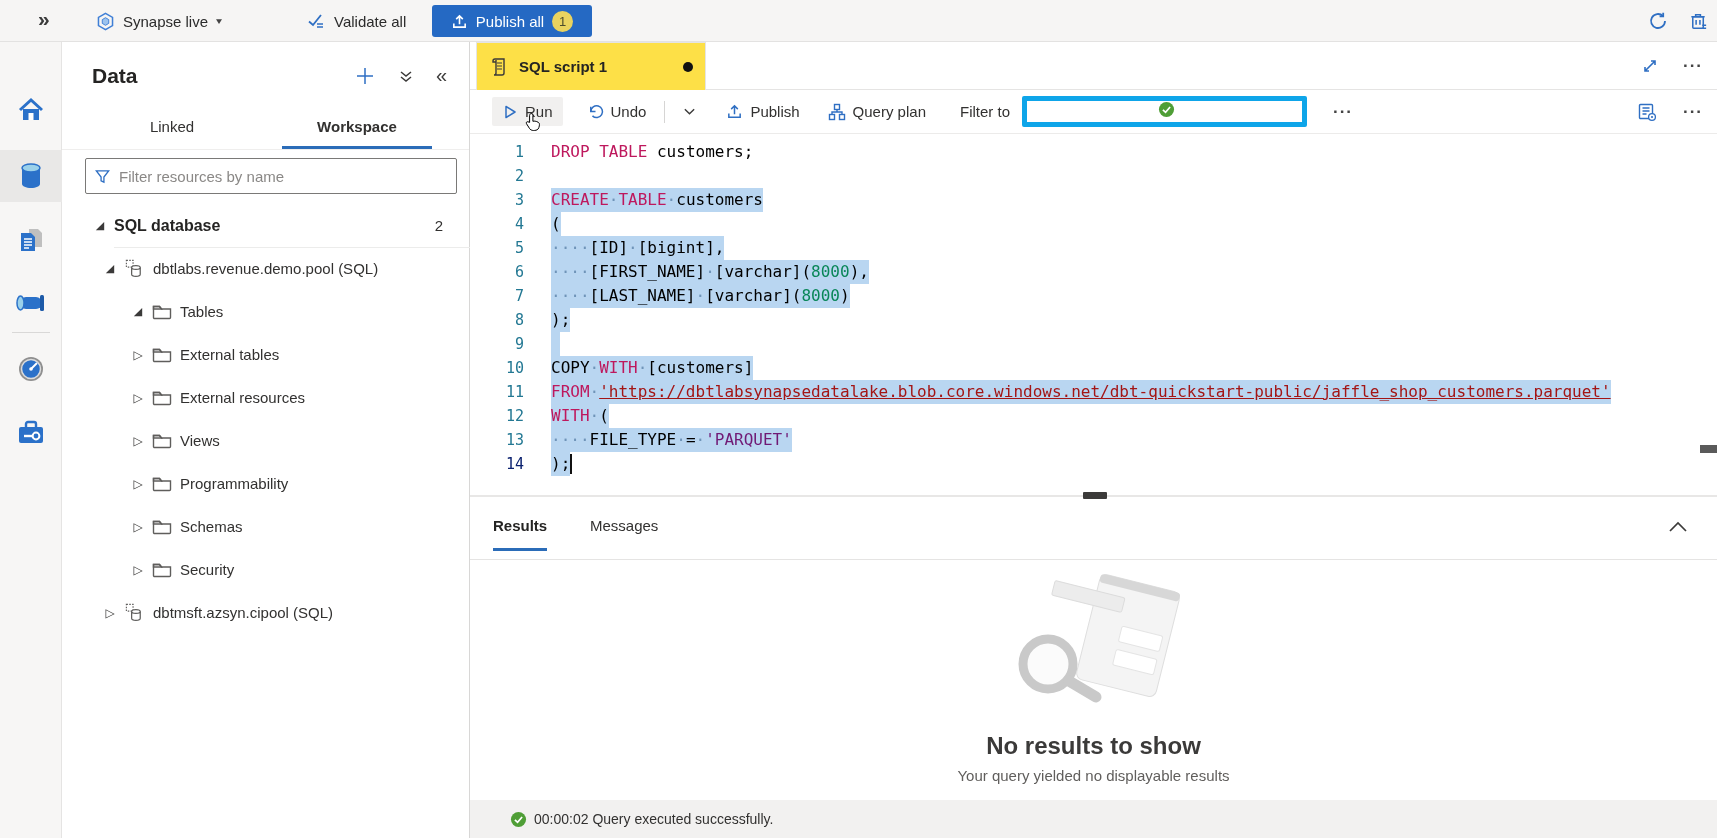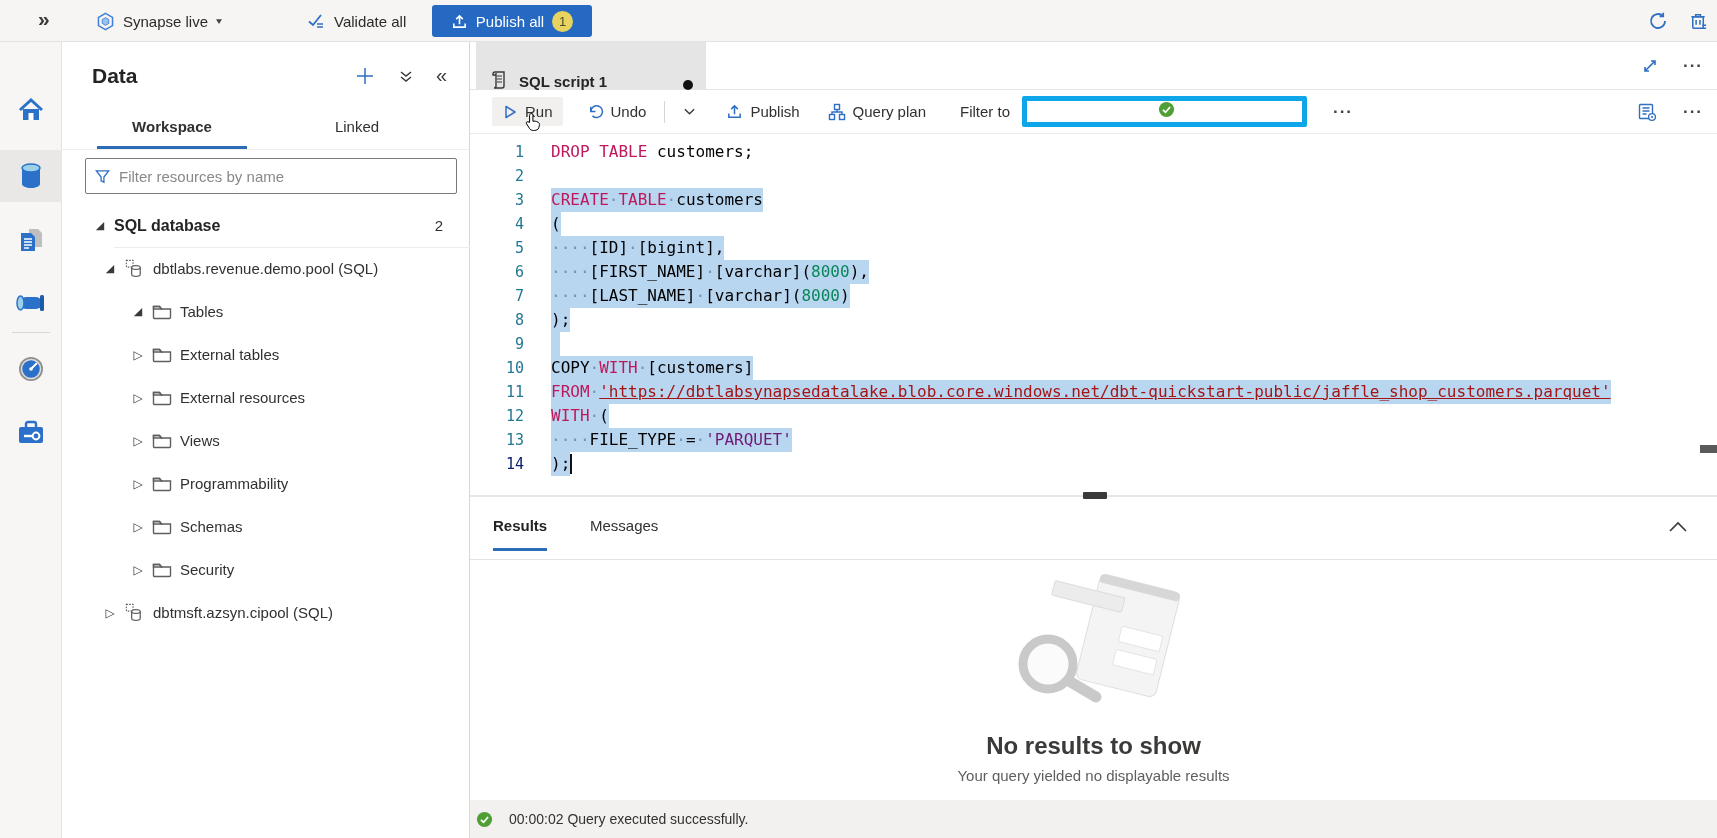--- a/index.html
+++ b/index.html
@@ -48,21 +48,21 @@
   .tw-exp.collapsed { font-size:12px; }
   .tree-count { position:absolute; right:26px; font-size:15px; color:#323130; }
   .tree-divider { border-top:1px solid #ececeb; margin:0 0 0 22px; width:360px; position:absolute; top:43px;}
   .tree-icon { margin:0 8px 0 6px; display:flex; align-items:center; }
 
   
   .main { position:absolute; left:470px; top:42px; width:1247px; height:796px; background:#fff; }
 
   .tabrow { position:absolute; left:0; top:0; width:100%; height:48px; border-bottom:1px solid #e5e4e3; background:#fff;}
   .doc-tab { position:absolute; left:6px; top:0; width:230px; height:48px; border:1px solid #e5e4e3; border-bottom:none;
-             background:#e5e5e5; display:flex; align-items:flex-end; padding:0 12px; gap:10px; cursor:pointer; }
+             background:#fde047; display:flex; align-items:center; padding:0 12px; gap:10px; cursor:pointer; }
   .doc-tab-label { font-size:15px; font-weight:bold; color:#252423; flex:1; }
   .dirty-dot { width:10px; height:10px; background:#111; border-radius:50%; }
   .tabrow-right { position:absolute; right:14px; top:0; height:48px; display:flex; gap:24px; align-items:center; }
 
   .toolbar { position:absolute; left:0; top:48px; width:100%; height:44px; border-bottom:1px solid #ecebea;
              display:flex; align-items:center; font-size:15px; color:#323130; }
   .tool-btn { display:flex; align-items:center; gap:7px; padding:6px 10px; border-radius:2px; cursor:pointer; white-space:nowrap;}
   .tool-btn.hovered { background:#f1f0ef; }
   .tool-sep { width:1px; height:22px; background:#d6d5d4; margin:0 8px; }
   .connect-label { margin-left:24px; margin-right:12px; white-space:nowrap; }
@@ -93,21 +93,21 @@
   
   .res-header { position:absolute; left:0; top:455px; width:100%; height:63px; border-bottom:1px solid #e5e4e3; }
   .res-tab { position:absolute; top:20px; font-size:15px; cursor:pointer; color:#323130; padding-bottom:14px;}
   .res-tab.active { font-weight:bold; color:#252423; border-bottom:3px solid #2b6cb8; }
   .res-collapse { position:absolute; right:28px; top:22px; cursor:pointer; }
   .res-body { position:absolute; left:0; top:518px; width:100%; height:240px; background:#fff; }
   .empty-illus { position:absolute; left:520px; top:8px; }
   .empty-title { position:absolute; left:0; top:172px; width:1247px; text-align:center; font-size:24px; font-weight:bold; color:#3b3a39; }
   .empty-sub { position:absolute; left:0; top:207px; width:1247px; text-align:center; font-size:15px; color:#605e5c; }
   .statusbar { position:absolute; left:0; top:758px; width:100%; height:38px; background:#f2f1f0;
-               display:flex; align-items:center; gap:16px; padding-left:6px; font-size:14px; color:#323130; }
+               display:flex; align-items:center; gap:7px; padding-left:40px; font-size:14px; color:#323130; }
 
   .hand-cursor { position:absolute; left:524px; top:112px; z-index:50; pointer-events:none; }
   svg { display:block; }
 </style>
 </head>
 <body>
 
 <div class="app">
 
   <div class="topbar">
@@ -230,22 +230,22 @@
       </span>
       <span>
         <svg width="16" height="16" viewBox="0 0 16 16">
             <path d="M3 4l5 4 5-4M3 9l5 4 5-4" fill="none" stroke="#3b3a39" stroke-width="1.5"></path>
           </svg>
       </span>
       <span style="font-size:20px;color:#3b3a39;">«</span>
     </div>
 
     <div class="panel-tabs">
+      <div class="ptab">Linked</div>
       <div class="ptab active">Workspace</div>
-      <div class="ptab">Linked</div>
     </div>
 
     <div class="filterbox">
       <span>
         <svg width="17" height="17" viewBox="0 0 18 18">
             <path d="M2.5 3h13L10.5 9.5V15l-3-1.5V9.5z" fill="none" stroke="#2f6fc3" stroke-width="1.4"></path>
           </svg>
       </span>
       <input type="text" placeholder="Filter resources by name" style="">
     </div>

